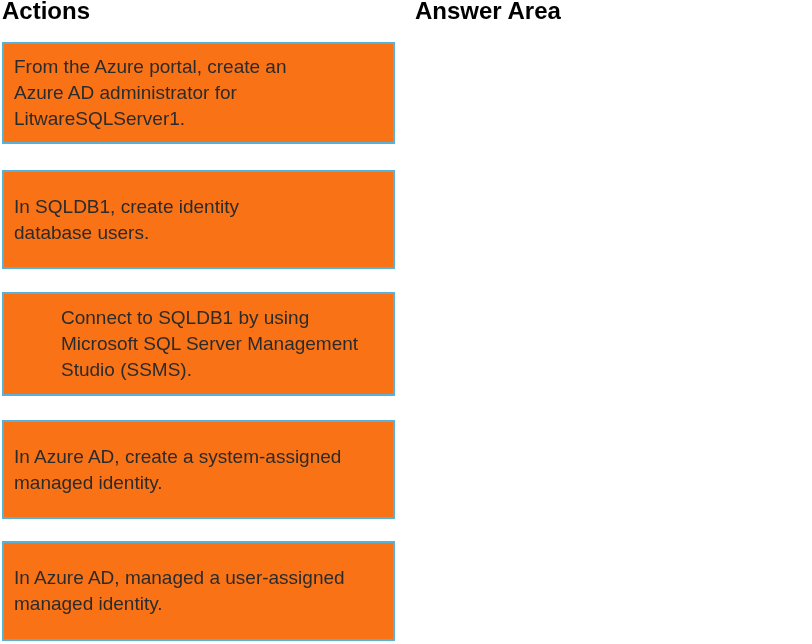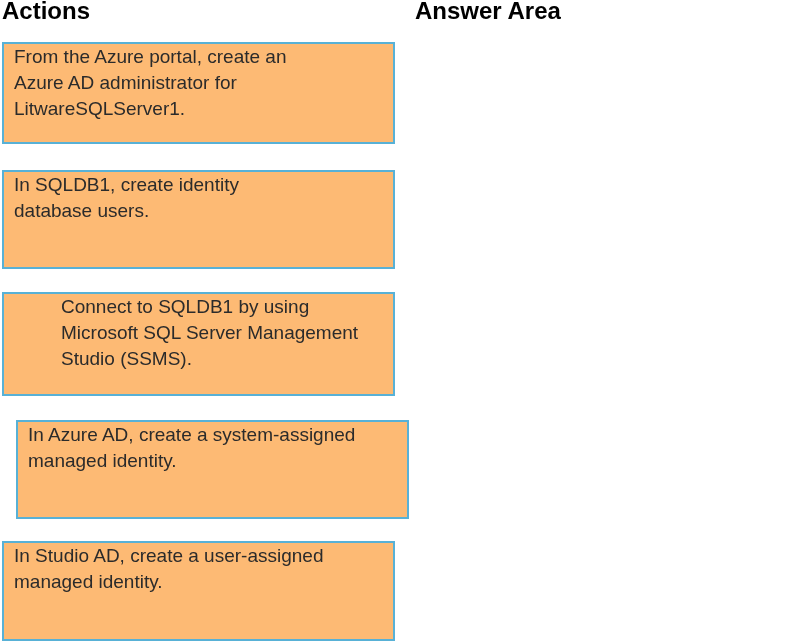--- a/index.html
+++ b/index.html
@@ -26,35 +26,35 @@
   }
   #actions-heading { left: 2px; }
   #answer-area-heading { left: 415px; }
 
   .action-box {
     position: absolute;
     left: 2px;
     width: 393px;
     box-sizing: border-box;
     border: 2px solid #58b1d6;
-    background: #fdba74;
+    background: #f97316;
     display: flex;
-    align-items: flex-start;
+    align-items: center;
   }
   .action-box .box-text {
     padding: 0 8px 0 10px;
     font-size: 19px;
     line-height: 26px;
     color: #2b2b2b;
     white-space: pre-line;
   }
   #action-box-0 { top: 42px;  height: 102px; }
   #action-box-1 { top: 170px; height: 99px;  }
   #action-box-2 { top: 292px; height: 104px; padding-left: 47px; }
-  #action-box-3 { top: 420px; height: 99px; margin-left: 14px;  }
+  #action-box-3 { top: 420px; height: 99px;  }
   #action-box-4 { top: 541px; height: 100px; }
 
   #answer-area-dropzone {
     position: absolute;
     left: 415px;
     top: 42px;
     width: 395px;
     height: 600px;
     background: #ffffff;
   }
@@ -84,19 +84,19 @@
 Microsoft SQL Server Management
 Studio (SSMS).</span>
   </div>
 
   <div id="action-box-3" class="action-box">
     <span class="box-text">In Azure AD, create a system-assigned
 managed identity.</span>
   </div>
 
   <div id="action-box-4" class="action-box">
-    <span class="box-text">In Studio AD, create a user-assigned
+    <span class="box-text">In Azure AD, managed a user-assigned
 managed identity.</span>
   </div>
 
   <div id="answer-area-dropzone"></div>
 
 </div>
 
 </body></html>

